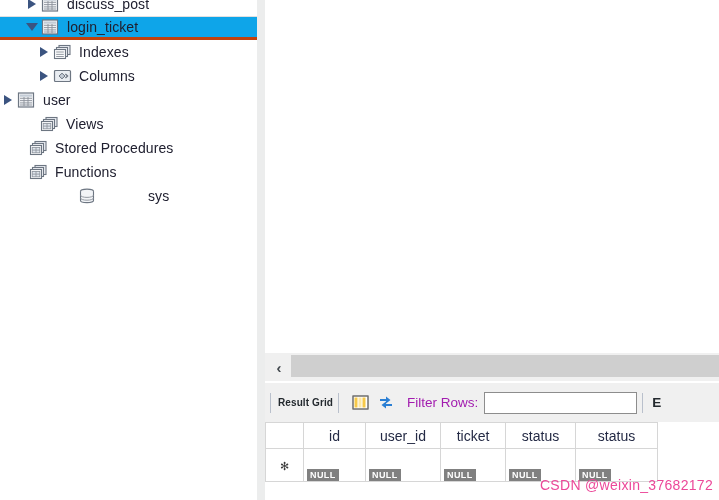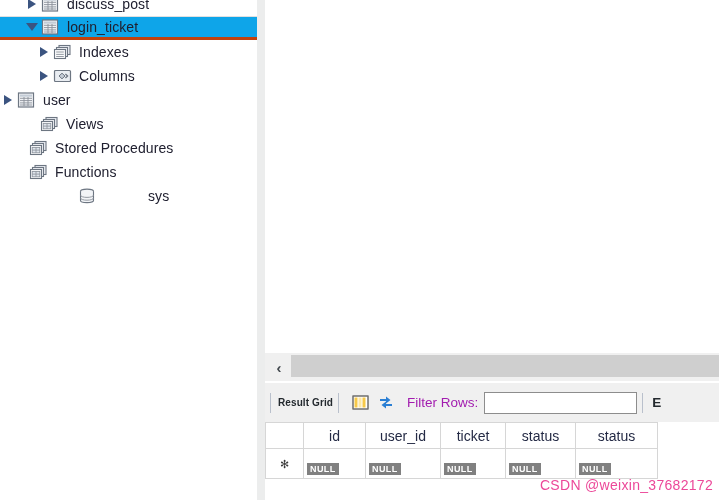--- a/index.html
+++ b/index.html
@@ -242,21 +242,21 @@
   }
   .nullbadge {
     display: inline-block;
     background: #808080;
     color: #ffffff;
     font-size: 9px;
     font-weight: bold;
     letter-spacing: .4px;
     padding: 1px 3px 1px 3px;
     line-height: 10px;
-    margin-top: 14px;
+    margin-top: 20px;
     font-family: "Liberation Sans", sans-serif;
   }
   td.datacell { height: 30px; }
 
   .watermark {
     position: absolute;
     right: 6px;
     bottom: 7px;
     font-size: 14px;
     color: #ec4899;

